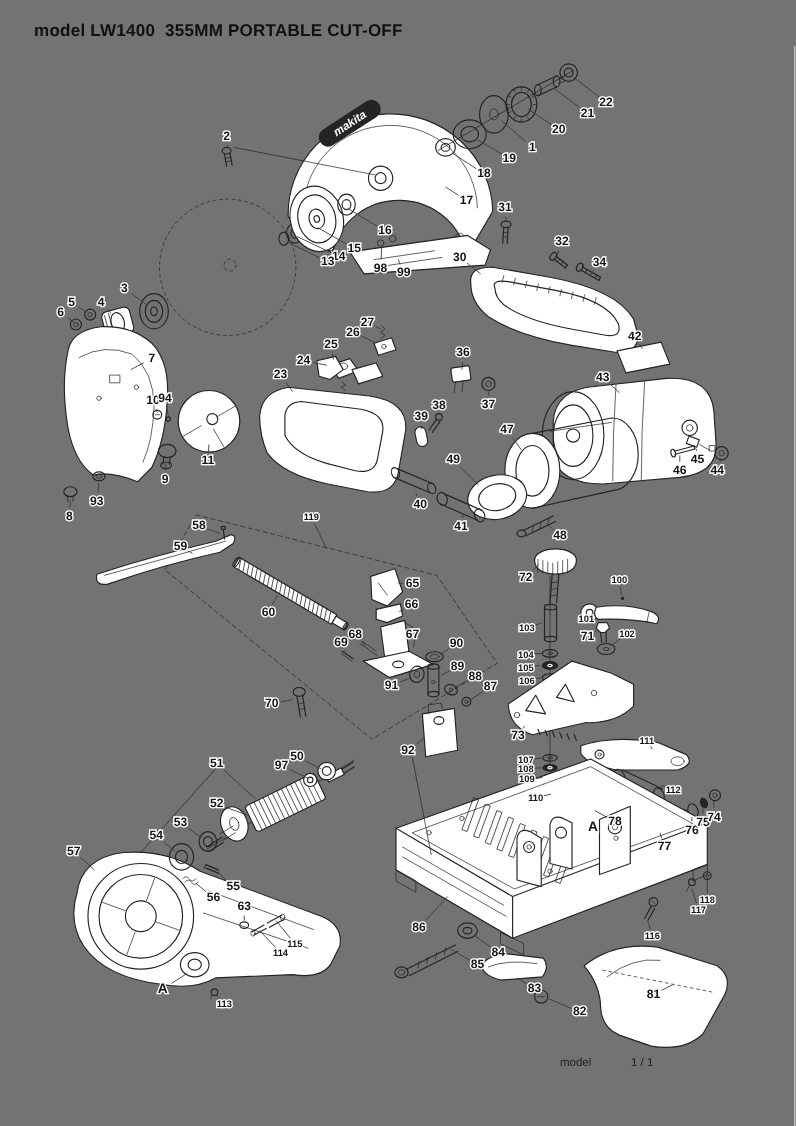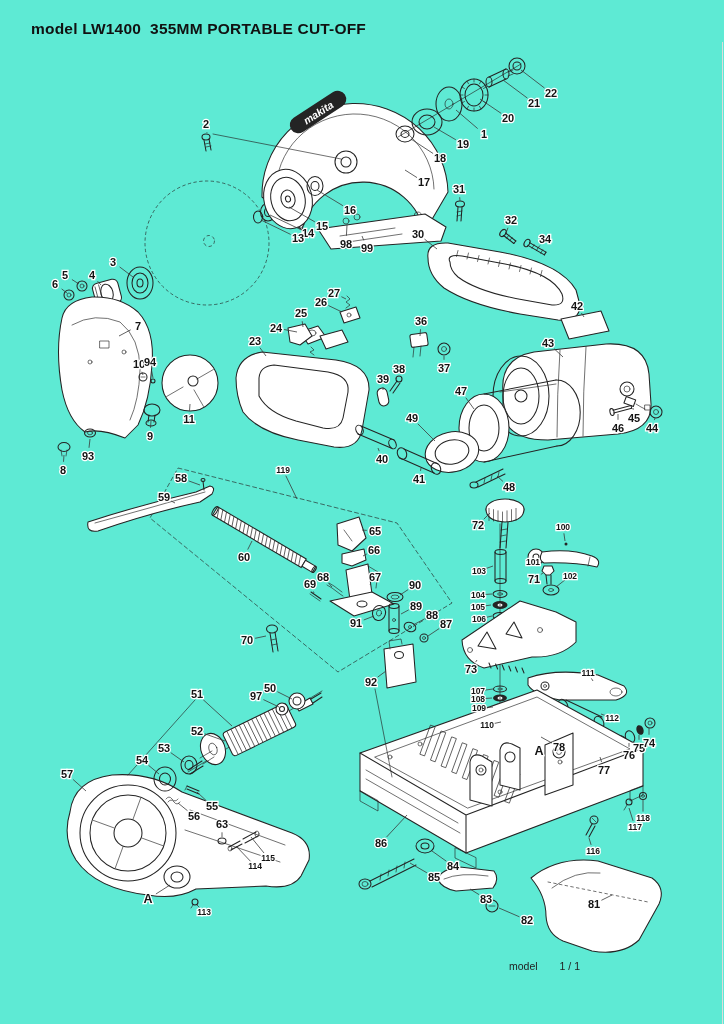--- a/index.html
+++ b/index.html
@@ -1,21 +1,21 @@
 <!DOCTYPE html>
 <html><head>
 <meta charset="utf-8">
 <style>
   html,body{margin:0;padding:0;background:#e8e8e8;}
-  .page{position:relative;width:724px;height:1024px;background:#5eead4;overflow:hidden;
+  .page{position:relative;width:724px;height:1024px;background:#737373;overflow:hidden;
         font-family:"Liberation Sans",sans-serif;}
   .title{position:absolute;left:31px;top:20px;font-weight:bold;font-size:15.5px;color:#111;
          letter-spacing:.2px;white-space:pre;}
   .footer{position:absolute;left:509px;top:960px;font-size:10.5px;color:#222;}
-  .footer .pg{margin-left:22px;}
+  .footer .pg{margin-left:36px;}
   .edge{position:absolute;right:1px;top:42px;bottom:0;width:1px;background:#dcdcdc;}
   svg{position:absolute;left:0;top:0;}
   #parts path,#parts ellipse,#parts circle,#parts line,#parts rect,#parts polyline,#parts polygon{
      stroke:#242424;stroke-width:1.05;fill:none;stroke-linecap:round;stroke-linejoin:round;}
   #parts .fw{fill:#fff;}
   #parts .fd{fill:#242424;stroke:none;}
   #parts .t{stroke-width:.65;}
   #parts .dash{stroke-dasharray:2.6 3.2;}
   #parts .dash2{stroke-dasharray:4 3;}
   .plabel{font-family:"Liberation Sans",sans-serif;font-weight:700;fill:#141414;

